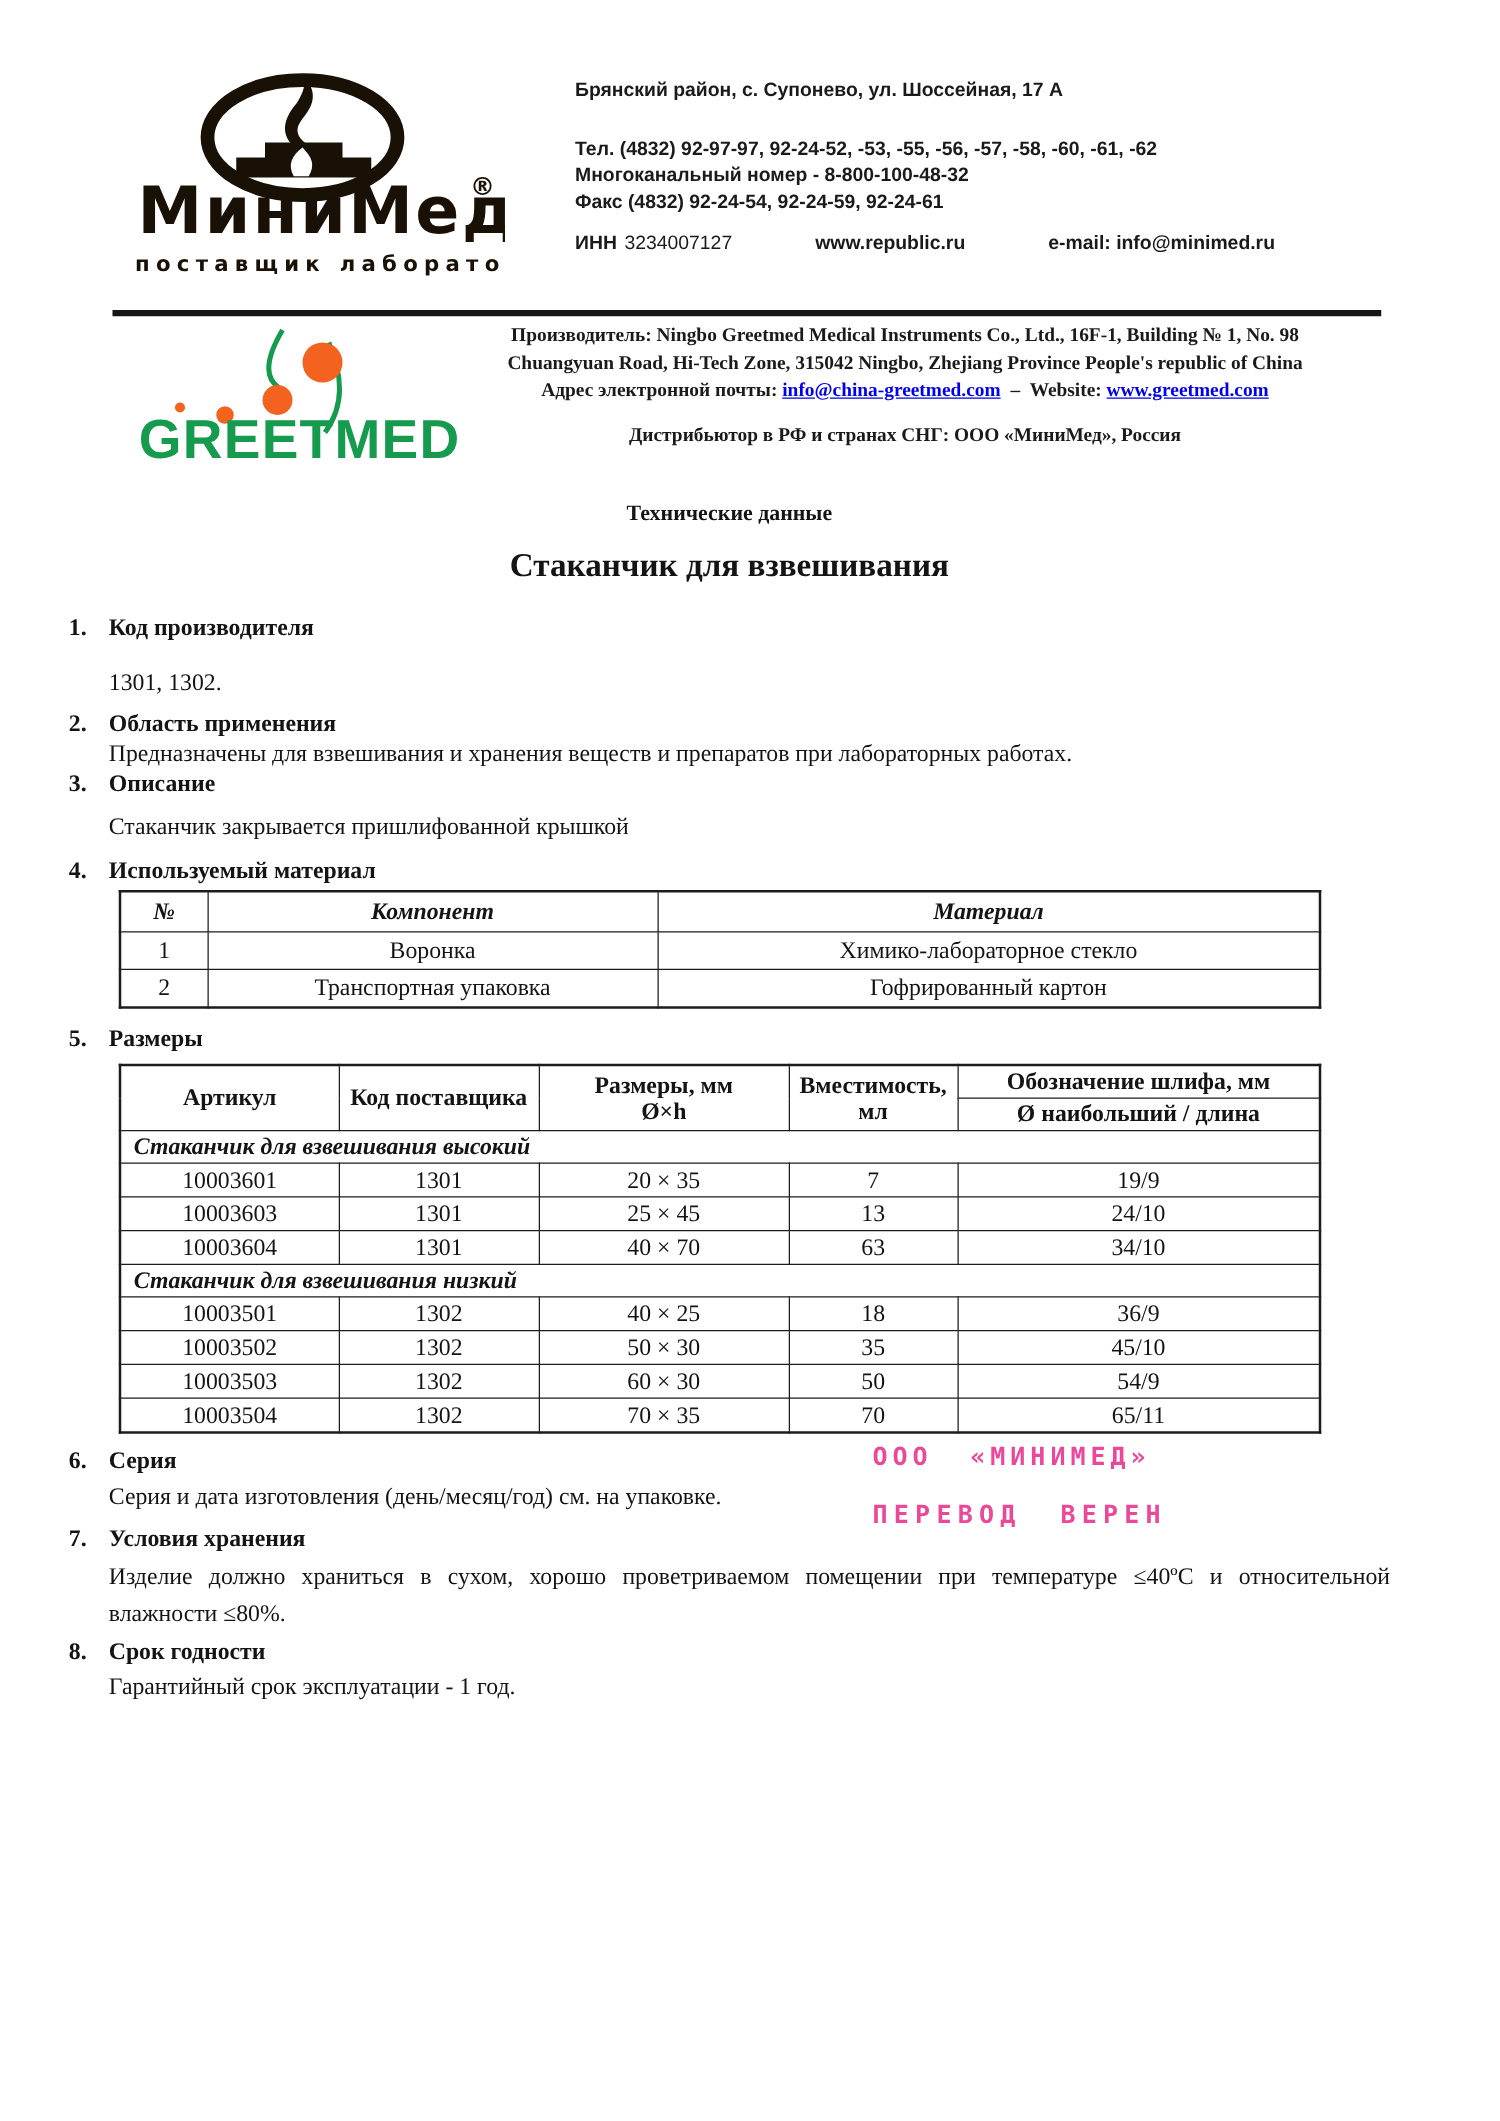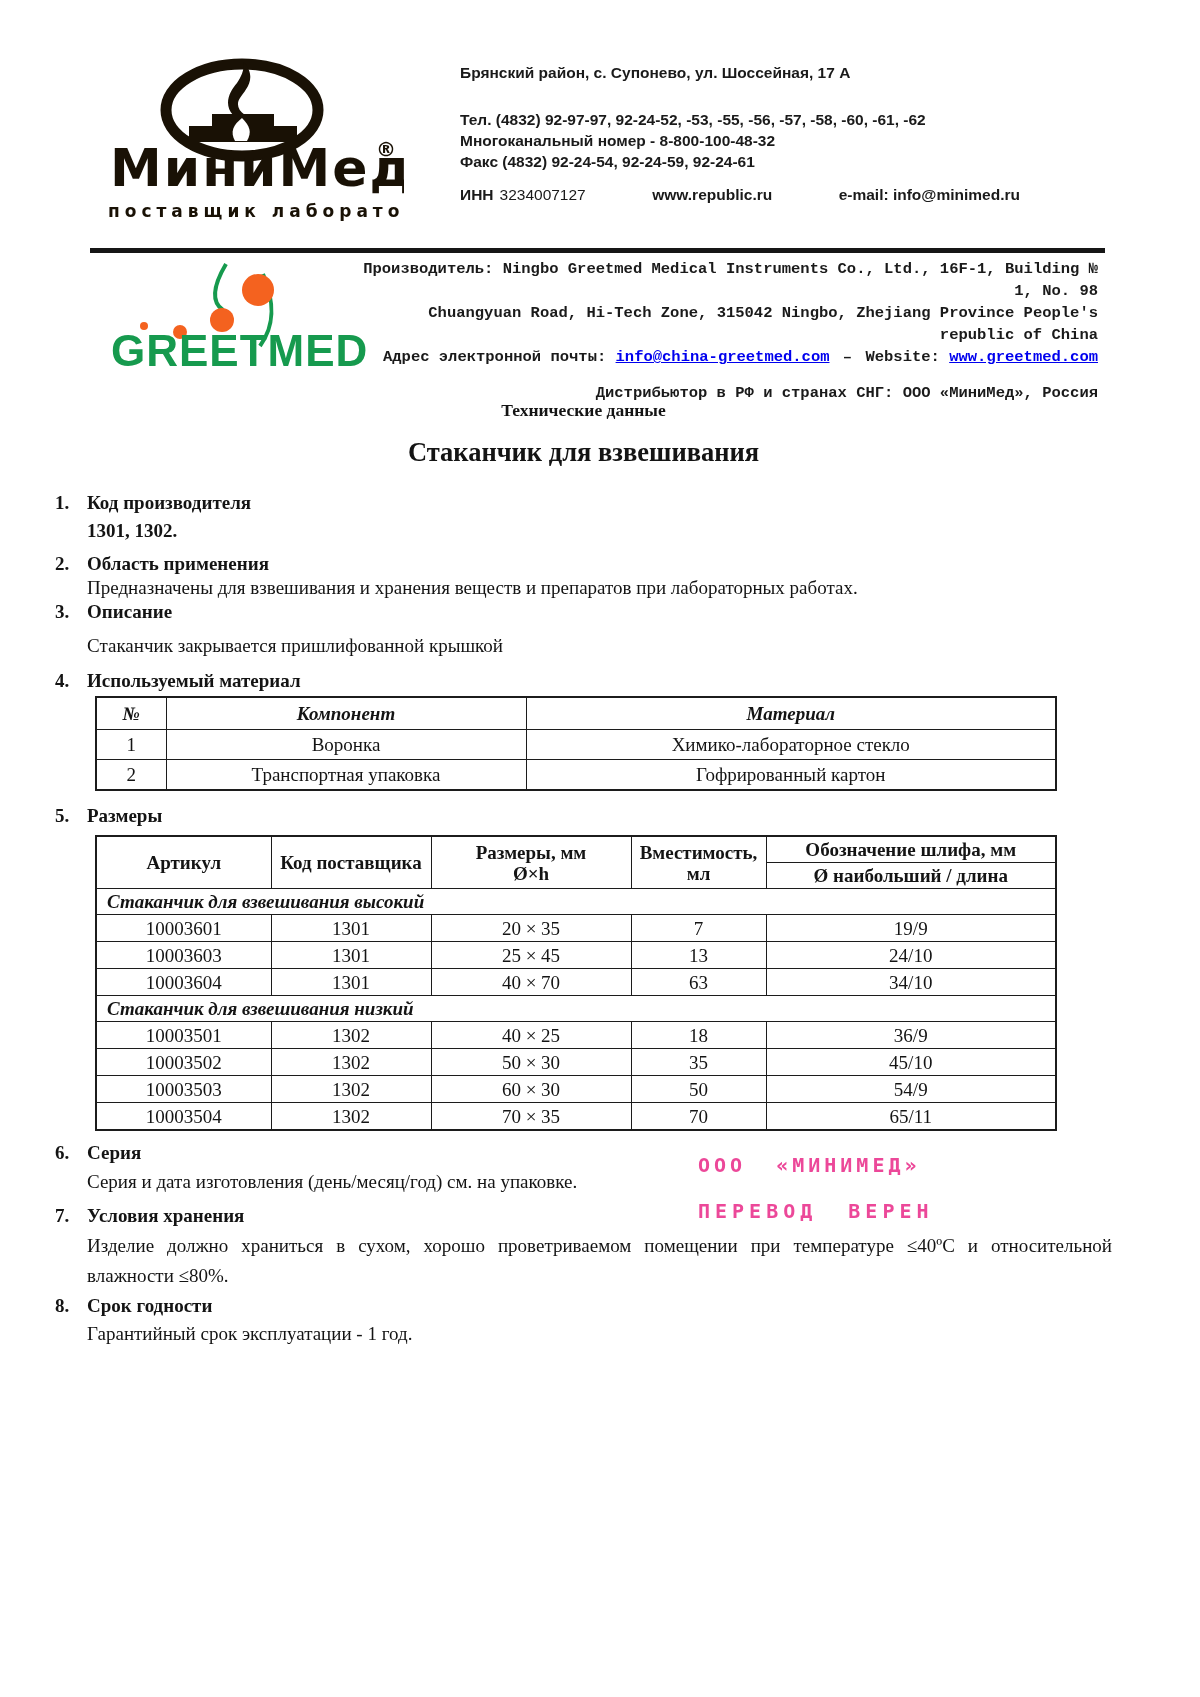--- a/index.html
+++ b/index.html
@@ -11,42 +11,42 @@
   .hdr-right{position:absolute;left:460px;top:62px;width:560px;
              font-family:"Liberation Sans","DejaVu Sans",sans-serif;
              font-weight:bold;font-size:15.5px;line-height:21px;color:#1a1a1a;}
   .hdr-gap1{margin-top:26px;}
   .inn-row{display:flex;justify-content:space-between;margin-top:12px;text-align:center;}
   .inn-value{font-weight:normal;margin-left:6px;}
   .header-divider{position:absolute;left:90px;top:248px;width:1015px;height:5px;background:#161616;}
 
   
   .gm-logo{position:absolute;left:95px;top:252px;width:312px;height:128px;}
-  .mfr{position:absolute;left:350px;top:258px;width:748px;text-align:right;
-       font-family:Liberation Mono, monospace;
+  .mfr{position:absolute;left:350px;top:258px;width:748px;text-align:center;
+       font-family:Liberation Serif, serif;
        font-weight:bold;font-size:15.5px;line-height:22px;color:#1a1a1a;}
   .mfr a{color:#0000ee;text-decoration:underline;}
   .mfr .sep{margin:0 4px;}
   .distributor{margin-top:14px;}
 
   
   .doc-body{position:absolute;left:0;top:394px;width:1200px;box-sizing:border-box;
             padding:0 88px 0 55px;font-size:19px;color:#141414;}
   .subtitle{margin-top:6px;text-align:center;font-weight:bold;font-size:17.5px;}
   .doc-title{margin-top:16px;text-align:center;font-weight:bold;font-size:26.5px;}
   .sec{display:flex;align-items:baseline;}
   .sec-num{width:32px;flex:0 0 32px;font-weight:bold;font-size:19px;}
   .sec-title{font-weight:bold;font-size:19px;}
   .sec-body{margin-left:32px;line-height:26px;}
   .justify-line{text-align:justify;text-align-last:justify;line-height:30px;}
   .line2{line-height:30px;}
 
   .mt24{margin-top:24px;} .mt14{margin-top:14px;} .mt11{margin-top:11px;}
   .mt10{margin-top:10px;} .mt9{margin-top:9px;} .mt6{margin-top:6px;}
-  .mt5{margin-top:5px;} .mt4{margin-top:4px;} .mt3{margin-top:4px;font-weight:bold;} .mt0{margin-top:0;}
+  .mt5{margin-top:5px;} .mt4{margin-top:4px;} .mt3{margin-top:20px;} .mt0{margin-top:0;}
 
   
   table.tbl{border-collapse:collapse;margin-left:40px;width:960px;
             font-size:19px;table-layout:fixed;}
   table.tbl td,table.tbl th{border:1.5px solid #1c1c1c;padding:2px 4px;
             text-align:center;vertical-align:middle;line-height:21px;}
   table.tbl{border:2px solid #1c1c1c;}
   .materials{margin-top:4px;}
   .materials th{font-weight:bold;font-style:italic;height:27px;}
   .materials td{height:25px;}

